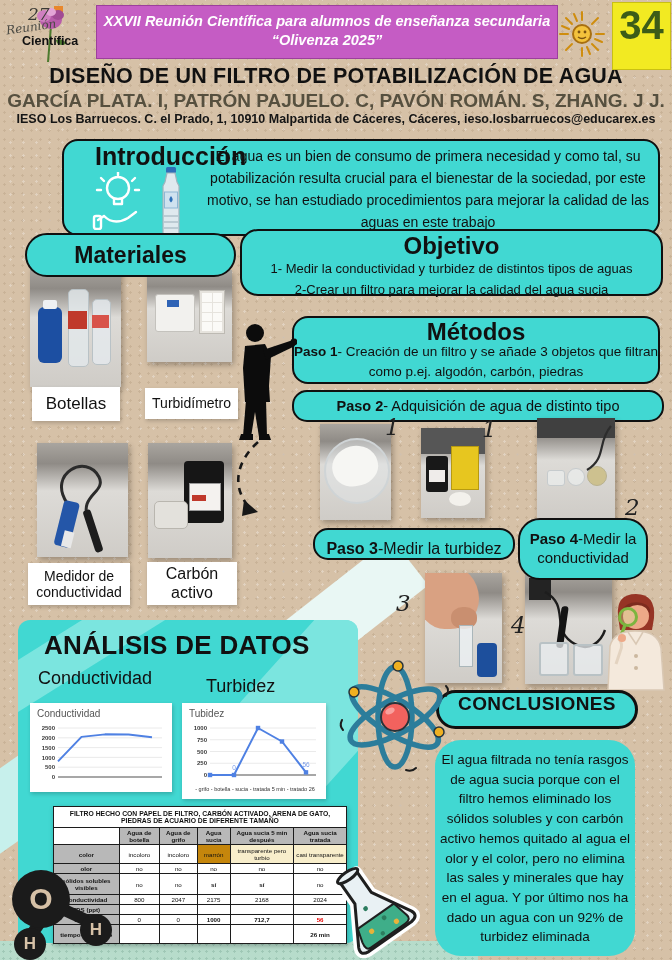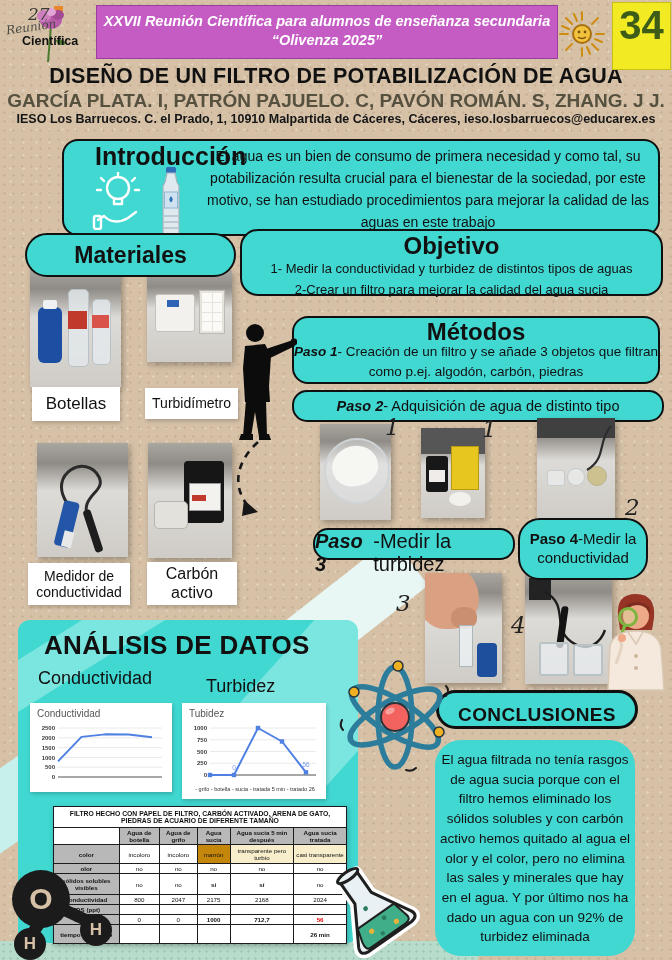--- a/index.html
+++ b/index.html
@@ -10,21 +10,21 @@
     background-image:
       radial-gradient(rgba(120,90,60,.14) 1px, transparent 1.4px),
       radial-gradient(rgba(255,255,255,.28) 1px, transparent 1.4px);
     background-size:9px 9px,13px 13px;
     background-position:0 0,4px 6px;
   }
   .abs{position:absolute;}
   .teal{background:#41d8d2;}
   .bordered{border:2.5px solid #101010;}
   .center{text-align:center;}
-  .bold{font-weight:bold;font-style:italic;}
+  .bold{font-weight:bold;}
 
   
   .banner{left:96px;top:5px;width:462px;height:54px;background:#c55cc4;border:1px solid #9c3f9c;
           color:#fff;font-weight:bold;font-style:italic;font-size:14.5px;line-height:1.3;
           display:flex;flex-direction:column;align-items:center;padding-top:6px;box-sizing:border-box;z-index:3;}
   .num-box{left:612px;top:2px;width:57px;height:66px;background:#f2ea22;border:1px solid #c9c013;
            color:#3c5c18;font-weight:800;font-size:40px;text-align:center;line-height:1.1;z-index:3;}
   .logo27{left:4px;top:4px;width:92px;height:60px;z-index:3;}
   .logo27 .l1{position:absolute;left:24px;top:0;font-family:"DejaVu Serif",serif;font-style:italic;font-size:17px;color:#3a3a35;}
   .logo27 .l2{position:absolute;left:2px;top:16px;font-family:"DejaVu Serif",serif;font-style:italic;font-size:12px;color:#4a4a44;transform:rotate(-8deg);}
@@ -41,22 +41,22 @@
   
   .mat-pill{left:25px;top:233px;width:207px;height:40px;border-radius:24px;font-size:23px;font-weight:800;
             display:flex;align-items:center;justify-content:center;z-index:2;}
   .obj-box{left:240px;top:229px;width:423px;height:67px;border-radius:18px;box-sizing:border-box;padding-top:2px;z-index:2;}
   .obj-title,.met-title{font-size:24px;font-weight:800;text-align:center;line-height:1.1;}
   .obj-line{font-size:13px;text-align:center;line-height:1.55;}
   .met-box{left:292px;top:316px;width:368px;height:68px;border-radius:16px;box-sizing:border-box;padding-top:1px;z-index:2;}
   .met-line{font-size:13.5px;text-align:center;line-height:1.45;margin-top:-3px;}
   .paso2-pill{left:292px;top:390px;width:368px;height:28px;border-radius:15px;font-size:14.5px;
               display:flex;align-items:center;justify-content:center;z-index:2;}
-  .paso3-pill{left:313px;top:528px;width:198px;height:28px;border-radius:15px;font-size:20px;
-              display:flex;align-items:flex-start;justify-content:center;z-index:3;}
+  .paso3-pill{left:313px;top:528px;width:198px;height:28px;border-radius:15px;font-size:16px;
+              display:flex;align-items:flex-end;justify-content:center;z-index:3;}
   .paso4-pill{left:518px;top:518px;width:126px;height:58px;border-radius:22px;font-size:15px;
               display:flex;align-items:center;justify-content:center;text-align:center;line-height:1.25;z-index:3;}
 
   
   .photo{position:absolute;box-shadow:2px 3px 6px rgba(0,0,0,.28);overflow:hidden;
          background:linear-gradient(180deg,#a9a59f 0%,#8f8b86 18%,#dddbd7 42%,#cfccc7 100%);}
   .plabel{position:absolute;background:#fff;box-shadow:1px 2px 4px rgba(0,0,0,.2);
           display:flex;align-items:center;justify-content:center;font-weight:400;text-align:center;line-height:1.15;}
   .shape{position:absolute;}
 
@@ -86,21 +86,21 @@
   .rtable tr:nth-child(3) td{height:16px;}
   .rtable tr:nth-child(5) td{height:18px;}
   .rtable tr:nth-child(9) td{height:16px;}
   .rtable .c-brown{background:#c5860c;}
   .rtable .c-cream{background:#f8eecb;}
   .rtable .c-red{color:#e80000;font-weight:bold;}
   .rtable .c-bold{font-weight:bold;}
 
   
   .conc-pill{left:436px;top:690px;width:196px;height:33px;border-radius:20px;border-width:3.5px;
-             font-size:19px;font-weight:800;letter-spacing:.4px;display:flex;align-items:flex-end;justify-content:center;z-index:3;}
+             font-size:19px;font-weight:800;letter-spacing:.4px;display:flex;align-items:flex-start;justify-content:center;z-index:3;}
   .conc-box{left:435px;top:740px;width:200px;height:216px;border-radius:26px;box-sizing:border-box;
             padding:10px 5px;font-size:13.5px;line-height:1.46;z-index:2;}
 
   
   .molecule{left:-6px;top:862px;width:130px;height:100px;z-index:4;}
   .mol-circ{position:absolute;background:#1b1b1b;border-radius:50%;display:flex;align-items:center;justify-content:center;
             color:#d6c1a7;font-weight:800;}
   .mol-stick{position:absolute;background:#1b1b1b;}
   .flask{left:318px;top:858px;width:104px;height:100px;z-index:4;}
   .atom{left:336px;top:658px;width:118px;height:118px;z-index:4;}

